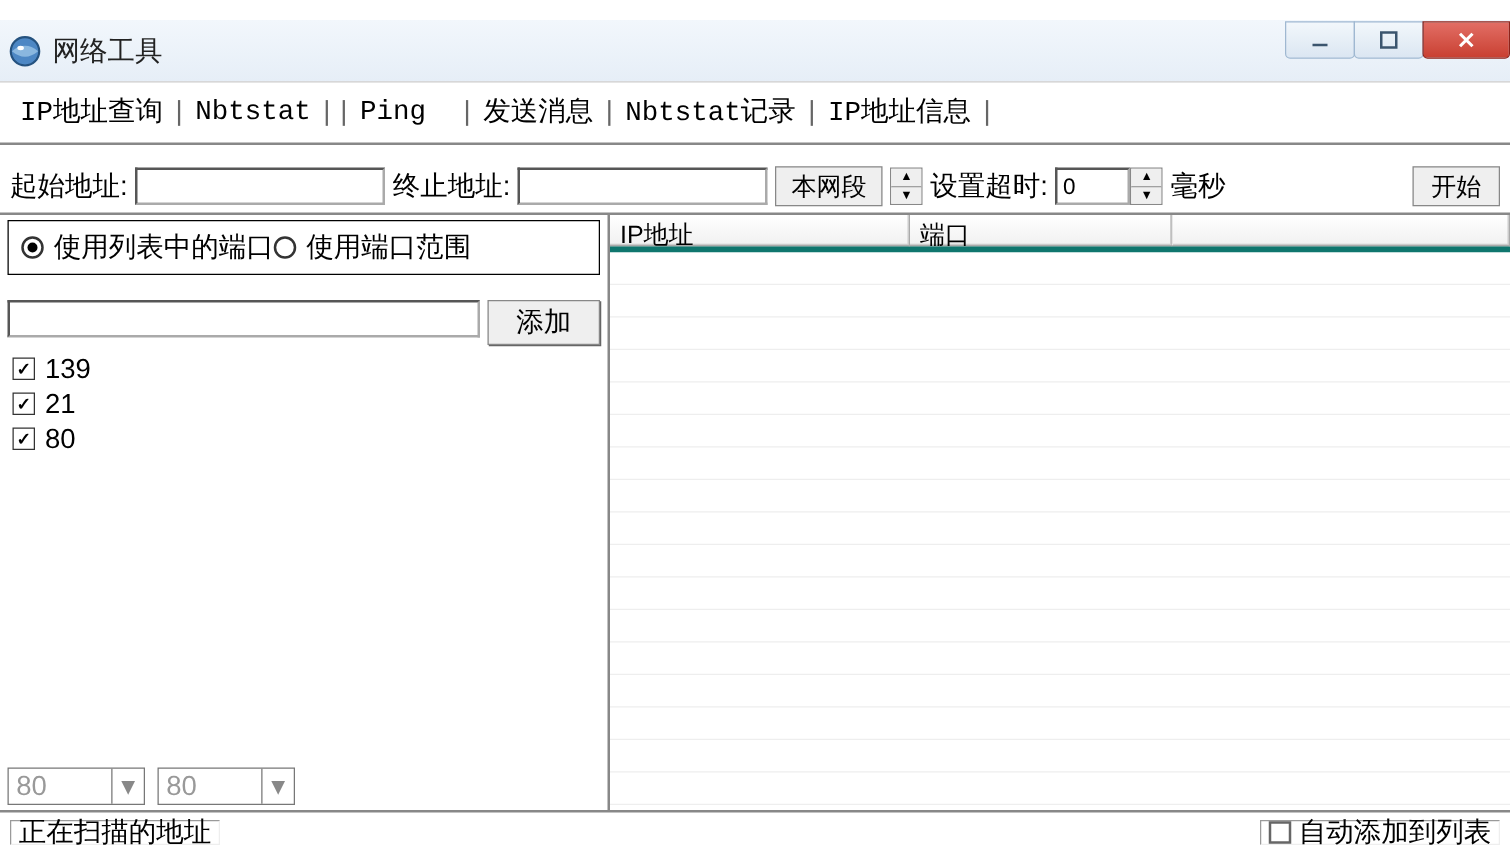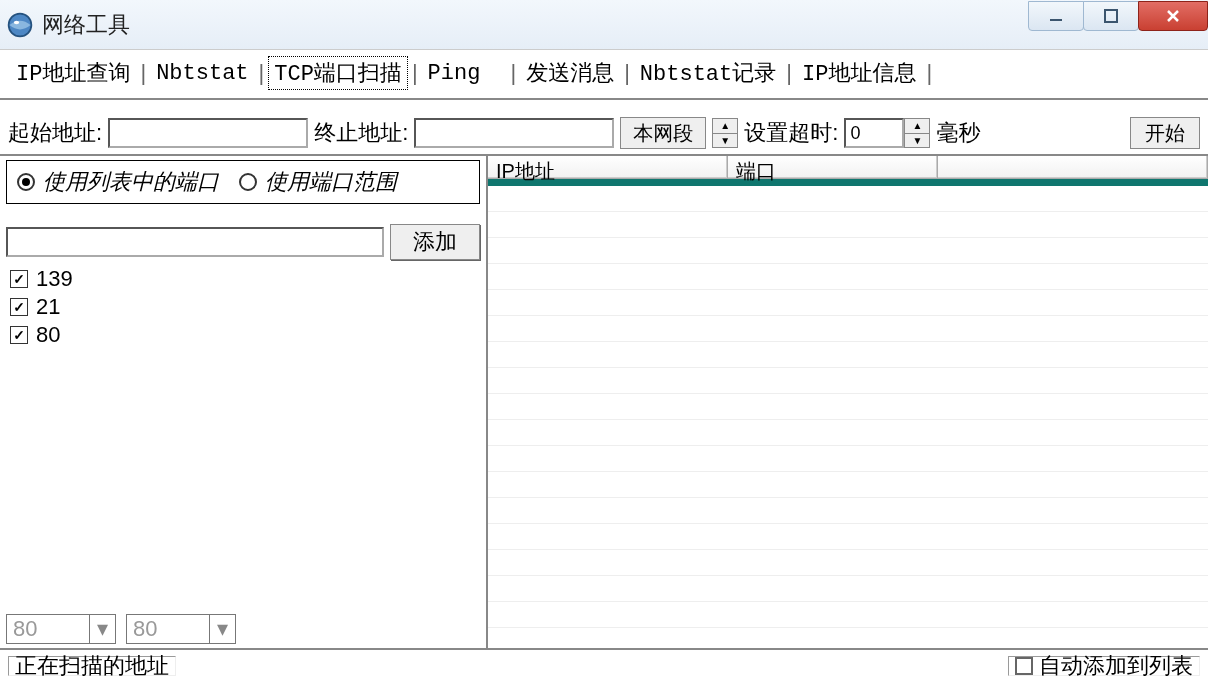--- a/index.html
+++ b/index.html
@@ -19,20 +19,21 @@
       flex-direction: column;
     }
     
     .titlebar {
       height: 50px;
       background: linear-gradient(to bottom, #f2f7fc 0%, #e6eef7 100%);
       display: flex;
       align-items: center;
       padding: 0 6px;
       border-bottom: 1px solid #ccc;
+      margin-top: 16px;
     }
     .titlebar .app-icon {
       width: 28px; height: 28px;
       margin-right: 8px;
     }
     .titlebar .title { font-size: 22px; color:#222; flex: 1; }
     .winbtns { display:flex; gap:0; margin-right:-6px; margin-top:-18px;}
     .winbtn {
       width: 56px; height: 30px;
       display:flex; align-items:center; justify-content:center;
@@ -104,32 +105,30 @@
     }
     .left-panel {
       width: 488px;
       border-right: 2px solid #888;
       display:flex; flex-direction:column;
       padding: 4px 6px 0 6px;
     }
     .radio-row {
       border:1px solid #000;
       display:flex; align-items:center;
-      gap: 20px;
       padding: 6px 10px;
       font-size:22px;
-      font-style:italic;
     }
     .radio-item { display:flex; align-items:center; gap:8px; }
     .radio-circle {
       width:18px; height:18px; border:2px solid #333; border-radius:50%;
       display:flex; align-items:center; justify-content:center;
     }
     .radio-circle.sel::after { content:""; width:8px; height:8px; background:#000; border-radius:50%; }
-    .add-row { display:flex; align-items:center; gap:6px; margin-top:20px; }
+    .add-row { display:flex; align-items:flex-start; gap:6px; margin-top:20px; }
     .add-row .text-input { flex:1; }
     .add-row .btn { width:90px; height:36px; font-size:22px; box-shadow:1px 1px 0 #666;}
     .port-list {
       flex:1;
       border-top:1px solid transparent;
       margin-top:4px;
       overflow:auto;
       font-size:22px;
     }
     .port-item{ display:flex; align-items:center; gap:8px; padding:1px 4px;}
@@ -149,21 +148,21 @@
       border:1px solid #777;
     }
     .combo .val{flex:1; padding:0 6px; color:#999;}
     .combo .dd{width:26px; height:28px; border-left:1px solid #777; display:flex; align-items:center; justify-content:center; color:#888;}
     
     .right-panel { flex:1; display:flex; flex-direction:column; }
     .table-head {
       display:flex;
       height:30px;
       background:#fff;
-      border-bottom:7px solid #0f766e;
+      border-bottom:5px solid #0f766e;
     }
     .th {
       border-right:1px solid #aaa;
       border-bottom:1px solid #aaa;
       padding:2px 8px;
       background:linear-gradient(to bottom,#fff,#f1f1f1);
       font-size:20px;
       box-shadow: inset 0 -1px 0 #ccc, inset -1px 0 0 #ccc;
     }
     .table-body { flex:1; background:#fff; }
@@ -212,21 +211,20 @@
           </svg>
       </div>
     </div>
   </div>
 
   <div class="tabs-row">
     <span class="tab-item">IP地址查询</span>
     <span class="tab-sep">|</span>
     <span class="tab-item">Nbtstat</span>
     <span class="tab-sep">|</span>
-    <span class="tab-item active">TCP端口扫描</span>
     <span class="tab-sep">|</span>
     <span class="tab-item">Ping</span>
     <span class="tab-sep" style="margin-left:20px">|</span>
     <span class="tab-item">发送消息</span>
     <span class="tab-sep">|</span>
     <span class="tab-item">Nbtstat记录</span>
     <span class="tab-sep">|</span>
     <span class="tab-item">IP地址信息</span>
     <span class="tab-sep">|</span>
   </div>

